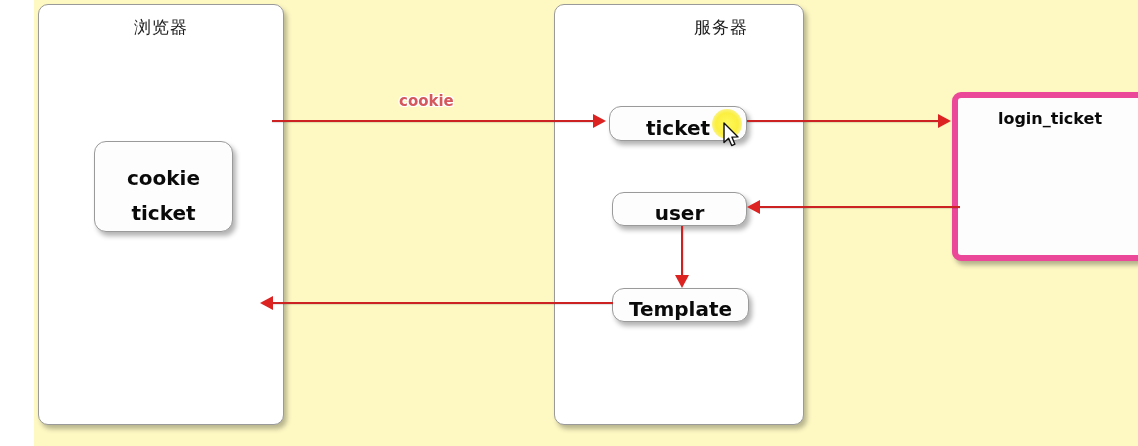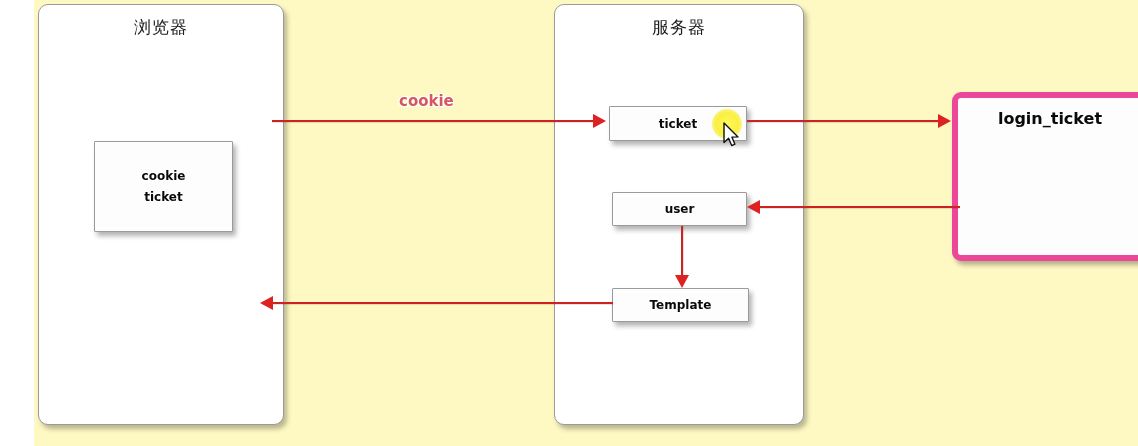--- a/index.html
+++ b/index.html
@@ -36,30 +36,30 @@
     color: #1a1a1a;
     letter-spacing: 1px;
     white-space: nowrap;
   }
 
   
   .node-box {
     position: absolute;
     background: #fdfdfd;
     border: 1px solid #9a9a9a;
-    border-radius: 1px;
+    border-radius: 12px;
     box-shadow: 3px 4px 5px rgba(0,0,0,0.30);
     box-sizing: border-box;
     display: flex;
     flex-direction: column;
     align-items: center;
-    justify-content: center;
+    justify-content: flex-end;
     font-family: "DejaVu Sans", sans-serif;
     font-weight: bold;
-    font-size: 12px;
+    font-size: 20px;
     color: #0a0a0a;
   }
   .node-box .line { line-height: 1.75; }
 
   .node-top-label {
     position: absolute;
     background: #fdfdfd;
     border: 6px solid #ec4899;
     border-radius: 9px;
     box-shadow: 3px 4px 5px rgba(0,0,0,0.30);
@@ -145,21 +145,21 @@
   </div>
   <div class="container-title" style="left:4px; width:246px; top:16px;">浏览器</div>
 
   <div class="node-box" style="left:60px; top:141px; width:139px; height:91px;">
     <span class="line">cookie</span>
     <span class="line">ticket</span>
   </div>
 
   <div class="container-box" style="left:520px; top:4px; width:250px; height:421px;">
   </div>
-  <div class="container-title" style="left:520px; width:250px; top:16px;">服务器</div>
+  <div class="container-title" style="left:520px; width:250px; top:16px;padding-left:42px;">服务器</div>
 
   <div class="node-box" style="left:575px; top:106px; width:138px; height:35px;">
     <span>ticket</span>
   </div>
 
   <div class="node-box" style="left:578px; top:288px; width:137px; height:34px;">
     <span>Template</span>
   </div>
 
   <div class="node-box" style="left:578px; top:192px; width:135px; height:34px;">

